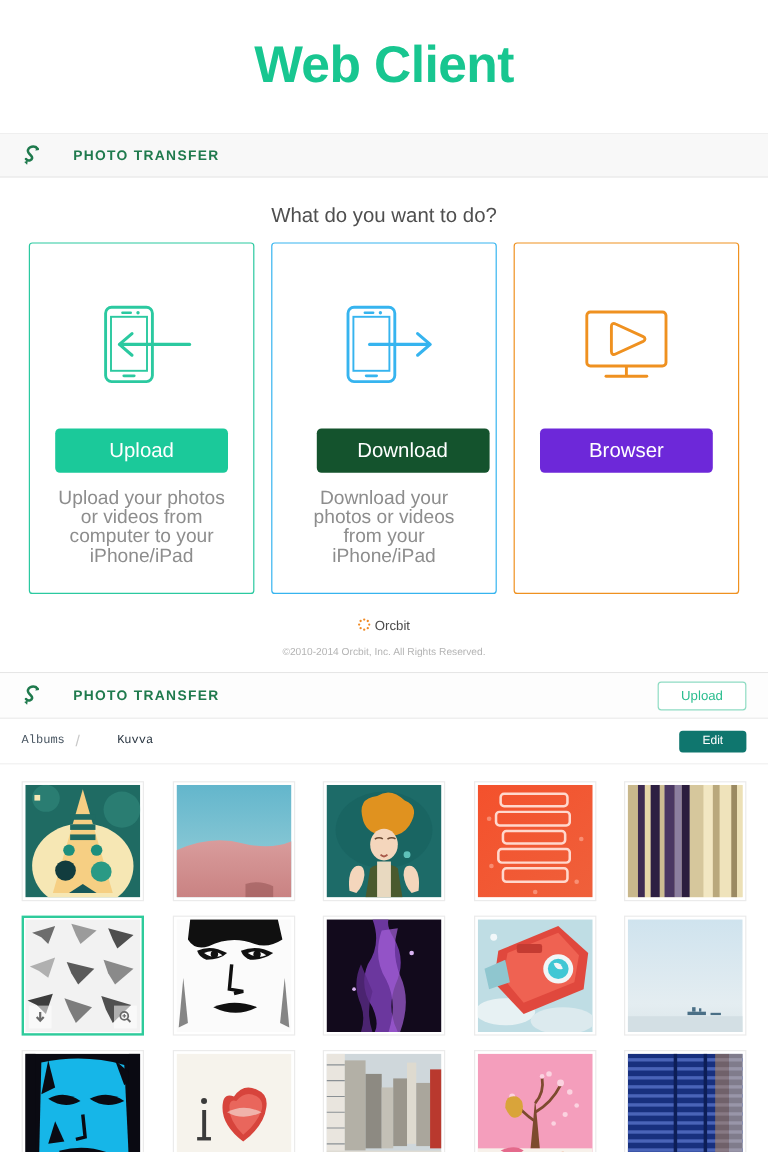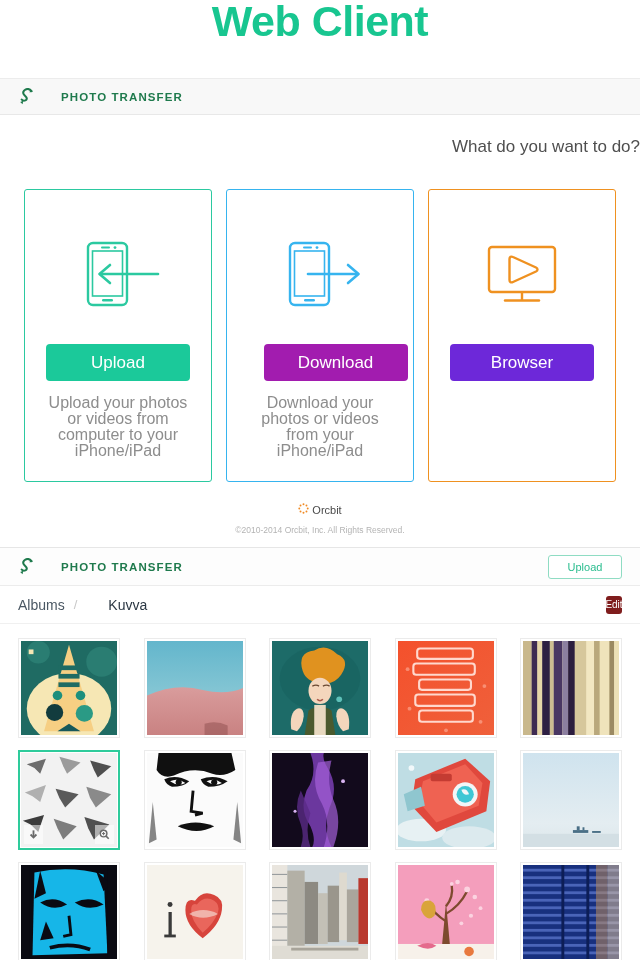--- a/index.html
+++ b/index.html
@@ -12,20 +12,21 @@
   .page { width: 640px; height: 960px; position: relative; background: #fff; }
 
   
   .page-title {
     text-align: center;
     color: #18c690;
     font-size: 43px;
     font-weight: 700;
     letter-spacing: -0.5px;
     line-height: 1;
+    padding-top: 33px;
   }
 
   
   .app-window { margin-top: 35px; border-top: 1px solid #ececec; }
 
   .topbar {
     height: 36px;
     background: #f8f8f8;
     border-bottom: 1px solid #e8e8e8;
     display: flex;
@@ -37,25 +38,25 @@
   .brand-text {
     color: #1f7a4d;
     font-size: 11.5px;
     font-weight: 700;
     letter-spacing: 1.1px;
     margin-left: 20px;
   }
 
   .chooser { padding: 22px 0 0 0; }
   .chooser-q {
-    text-align: right;
+    text-align: center;
     color: #4f4f4f;
     font-size: 17px;
     font-weight: 400;
-    margin-bottom: 32px;
+    margin-bottom: 12px;
   }
 
   .cards {
     display: flex;
     justify-content: center;
     gap: 14px;
   }
   .card {
     width: 188px;
     height: 293px;
@@ -79,21 +80,21 @@
     color: #fff;
     font-size: 17px;
     font-weight: 400;
     display: flex;
     align-items: center;
     justify-content: center;
     border: none;
     cursor: pointer;
     font-family: "Liberation Sans", sans-serif;
   }
-  .card-btn.blue   { background: #a21caf; margin-left: 31px; }
+  .card-btn.blue   { background: #14532d; margin-left: 31px; }
   .card-btn.orange { background: #6d28d9; }
   .card-desc {
     margin-top: 14px;
     width: 152px;
     text-align: center;
     color: #8d8d8d;
     font-size: 16px;
     line-height: 16px;
   }
 
@@ -137,30 +138,30 @@
   }
   .crumbbar {
     height: 38px;
     display: flex;
     align-items: center;
     padding: 0 18px;
     justify-content: space-between;
     border-bottom: 1px solid #f0f0f0;
   }
   .crumbs { display: flex; align-items: center; gap: 9px; }
-  .crumb { color: #4a5763; font-size: 14px; cursor: pointer; }
+  .crumb { color: #4a5763; font-size: 10px; cursor: pointer; font-family: Liberation Mono, monospace; }
   .crumb.current { color: #2c3844; margin-left: 22px; }
   .crumb-sep { color: #c8c8c8; font-size: 13px; }
   .btn-edit {
-    background: #7f1d1d;
+    background: #0f766e;
     color: #fff;
     border: none;
     border-radius: 3px;
     font-size: 10px;
-    width: 16px; height: 18px;
+    width: 56px; height: 18px;
     display: flex; align-items: center; justify-content: center;
     cursor: pointer;
     font-family: "Liberation Sans", sans-serif;
   }
 
   
   .grid {
     padding: 14px 18px 0 18px;
     display: grid;
     grid-template-columns: repeat(5, 102px);

